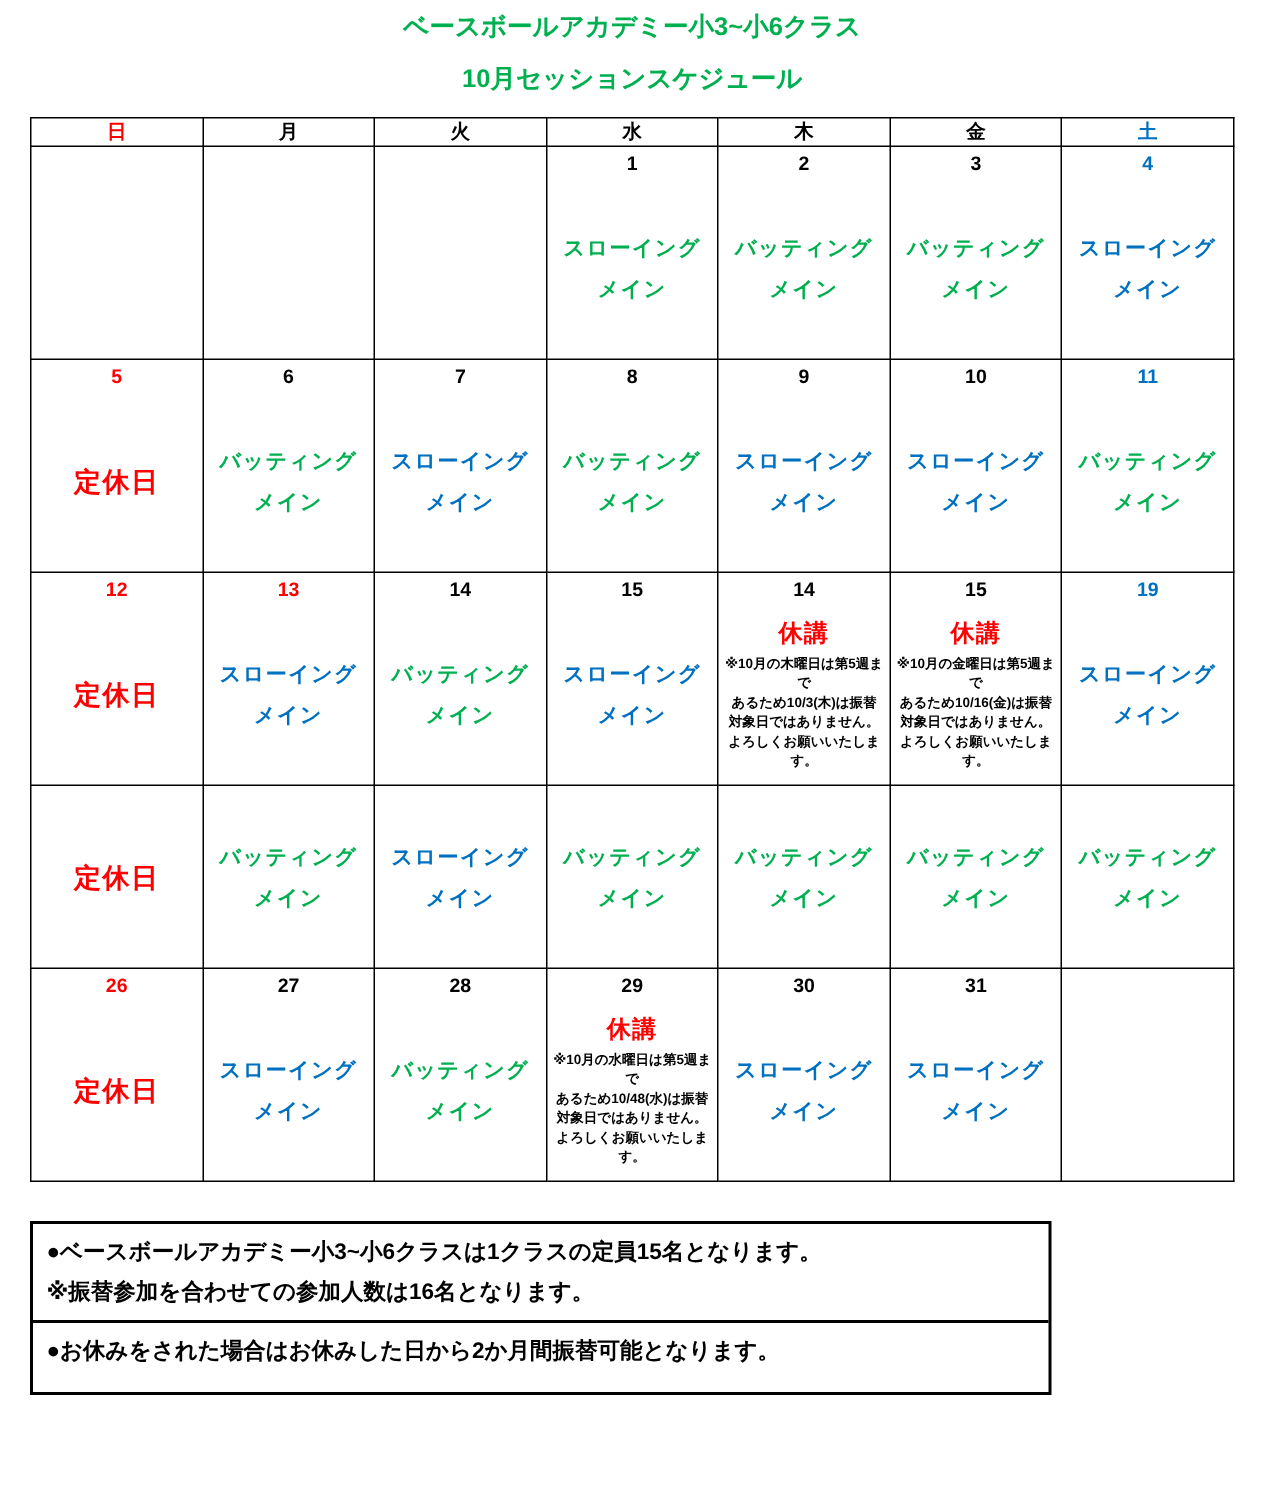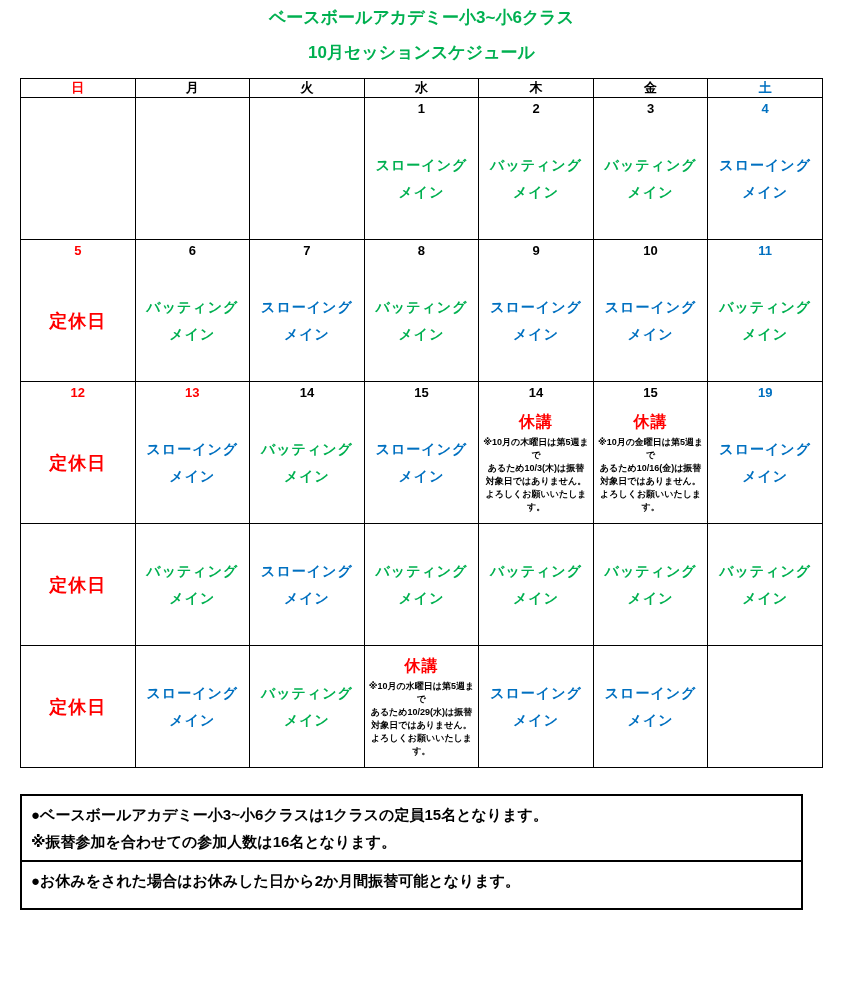--- a/index.html
+++ b/index.html
@@ -32,21 +32,21 @@
   .session{font-size:14px;line-height:27px;letter-spacing:1px;}
   .closed{font-size:18px;letter-spacing:1px;}
   .red{color:#FF0000;}
   .blue{color:#0070C0;}
   .green{color:#00B050;}
   .black{color:#000000;}
   .cancel-title{font-size:16px;margin-bottom:3px;letter-spacing:1px;}
   .cancel-note{font-size:9px;line-height:13px;white-space:pre-line;color:#000;}
 
   .notes{
-    box-sizing:border-box;width:783px;margin:26px 0 0 20px;
+    box-sizing:border-box;width:681px;margin:26px 0 0 20px;
     border:2px solid #000;
   }
   .note-section{padding:5px 9px;}
   .note-section + .note-section{border-top:2px solid #000;}
   .note-line{font-size:15px;line-height:27px;}
   .note-section:last-child{padding-bottom:14px;}
 </style>
 </head>
 <body>
 
@@ -252,40 +252,49 @@
           </div>
         </td>
     <td>
           <div class="session green">
             <div>バッティング</div>
             <div>メイン</div>
           </div>
         </td>
   </tr>
 
+  <tr class="date-row">
+    <td><span class="red">26</span></td>
+    <td><span class="black">27</span></td>
+    <td><span class="black">28</span></td>
+    <td><span class="black">29</span></td>
+    <td><span class="black">30</span></td>
+    <td><span class="black">31</span></td>
+    <td><span></span></td>
+  </tr>
   <tr class="content-row">
     <td>
           <div class="closed red">定休日</div>
         </td>
     <td>
           <div class="session blue">
             <div>スローイング</div>
             <div>メイン</div>
           </div>
         </td>
     <td>
           <div class="session green">
             <div>バッティング</div>
             <div>メイン</div>
           </div>
         </td>
     <td>
           <div class="cancel-title red">休講</div>
           <div class="cancel-note">※10月の水曜日は第5週まで
-あるため10/29(水)は振替
+あるため10/48(水)は振替
 対象日ではありません。
 よろしくお願いいたします。</div>
         </td>
     <td>
           <div class="session blue">
             <div>スローイング</div>
             <div>メイン</div>
           </div>
         </td>
     <td>

